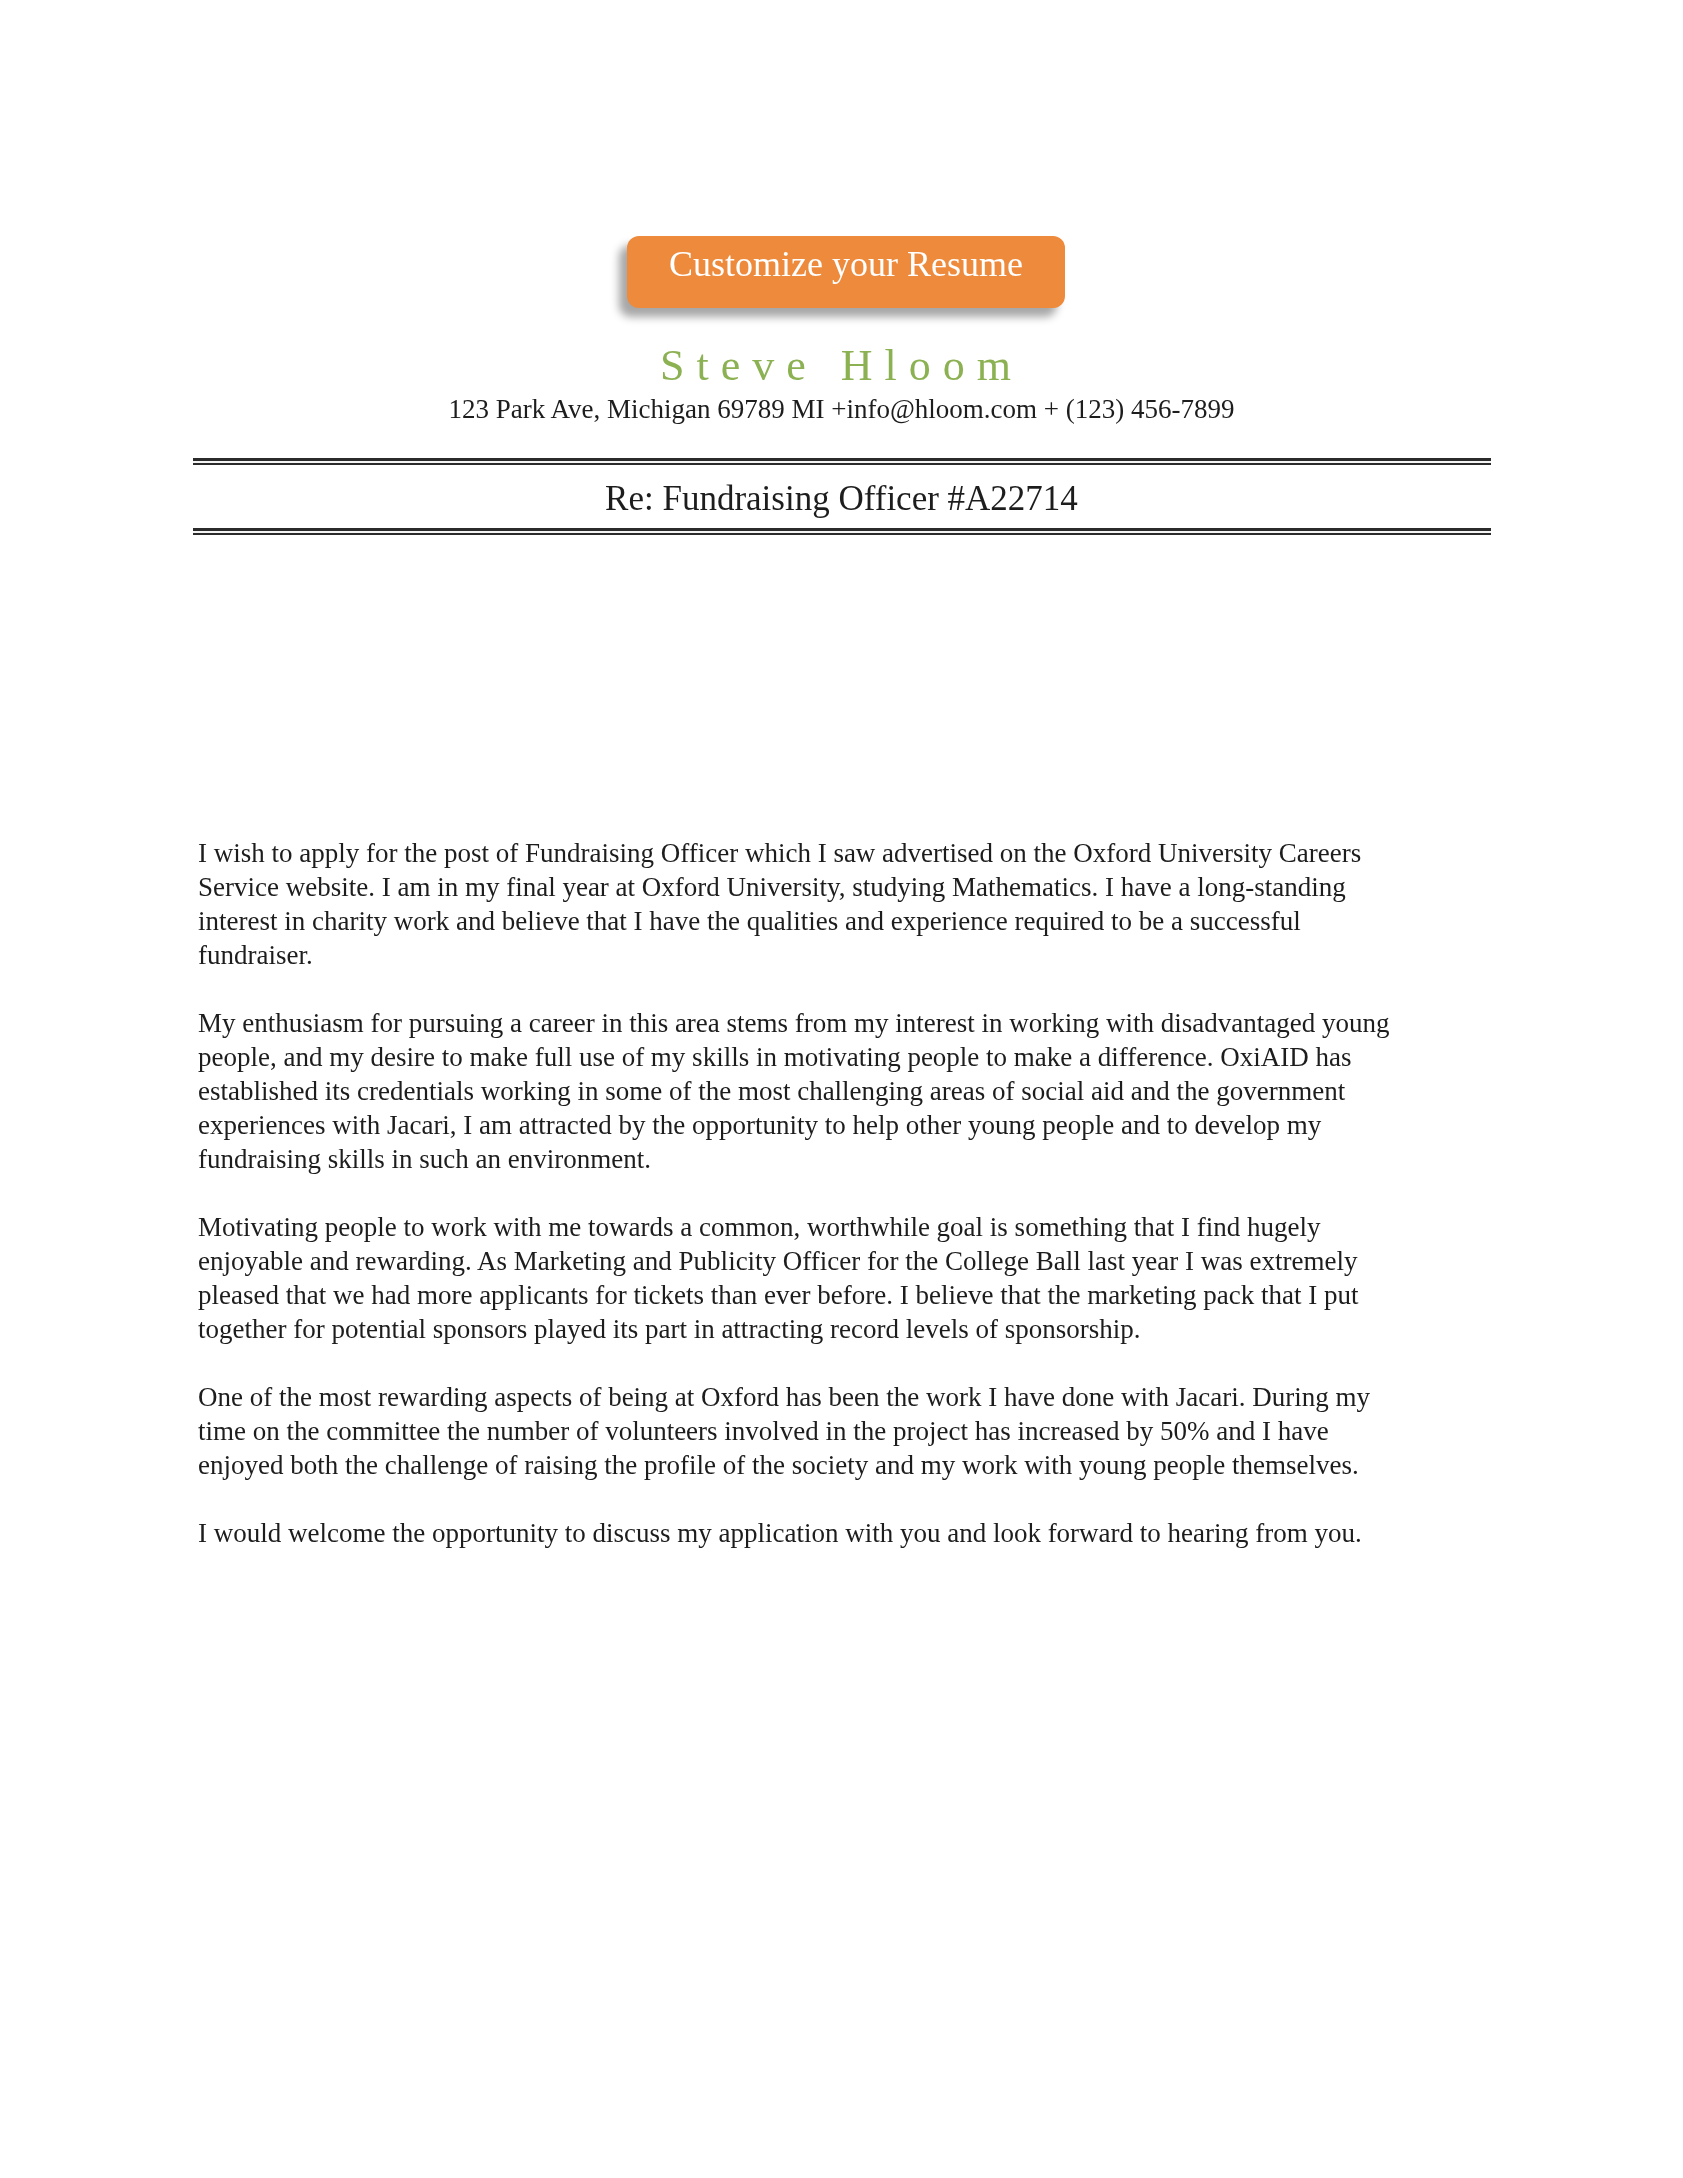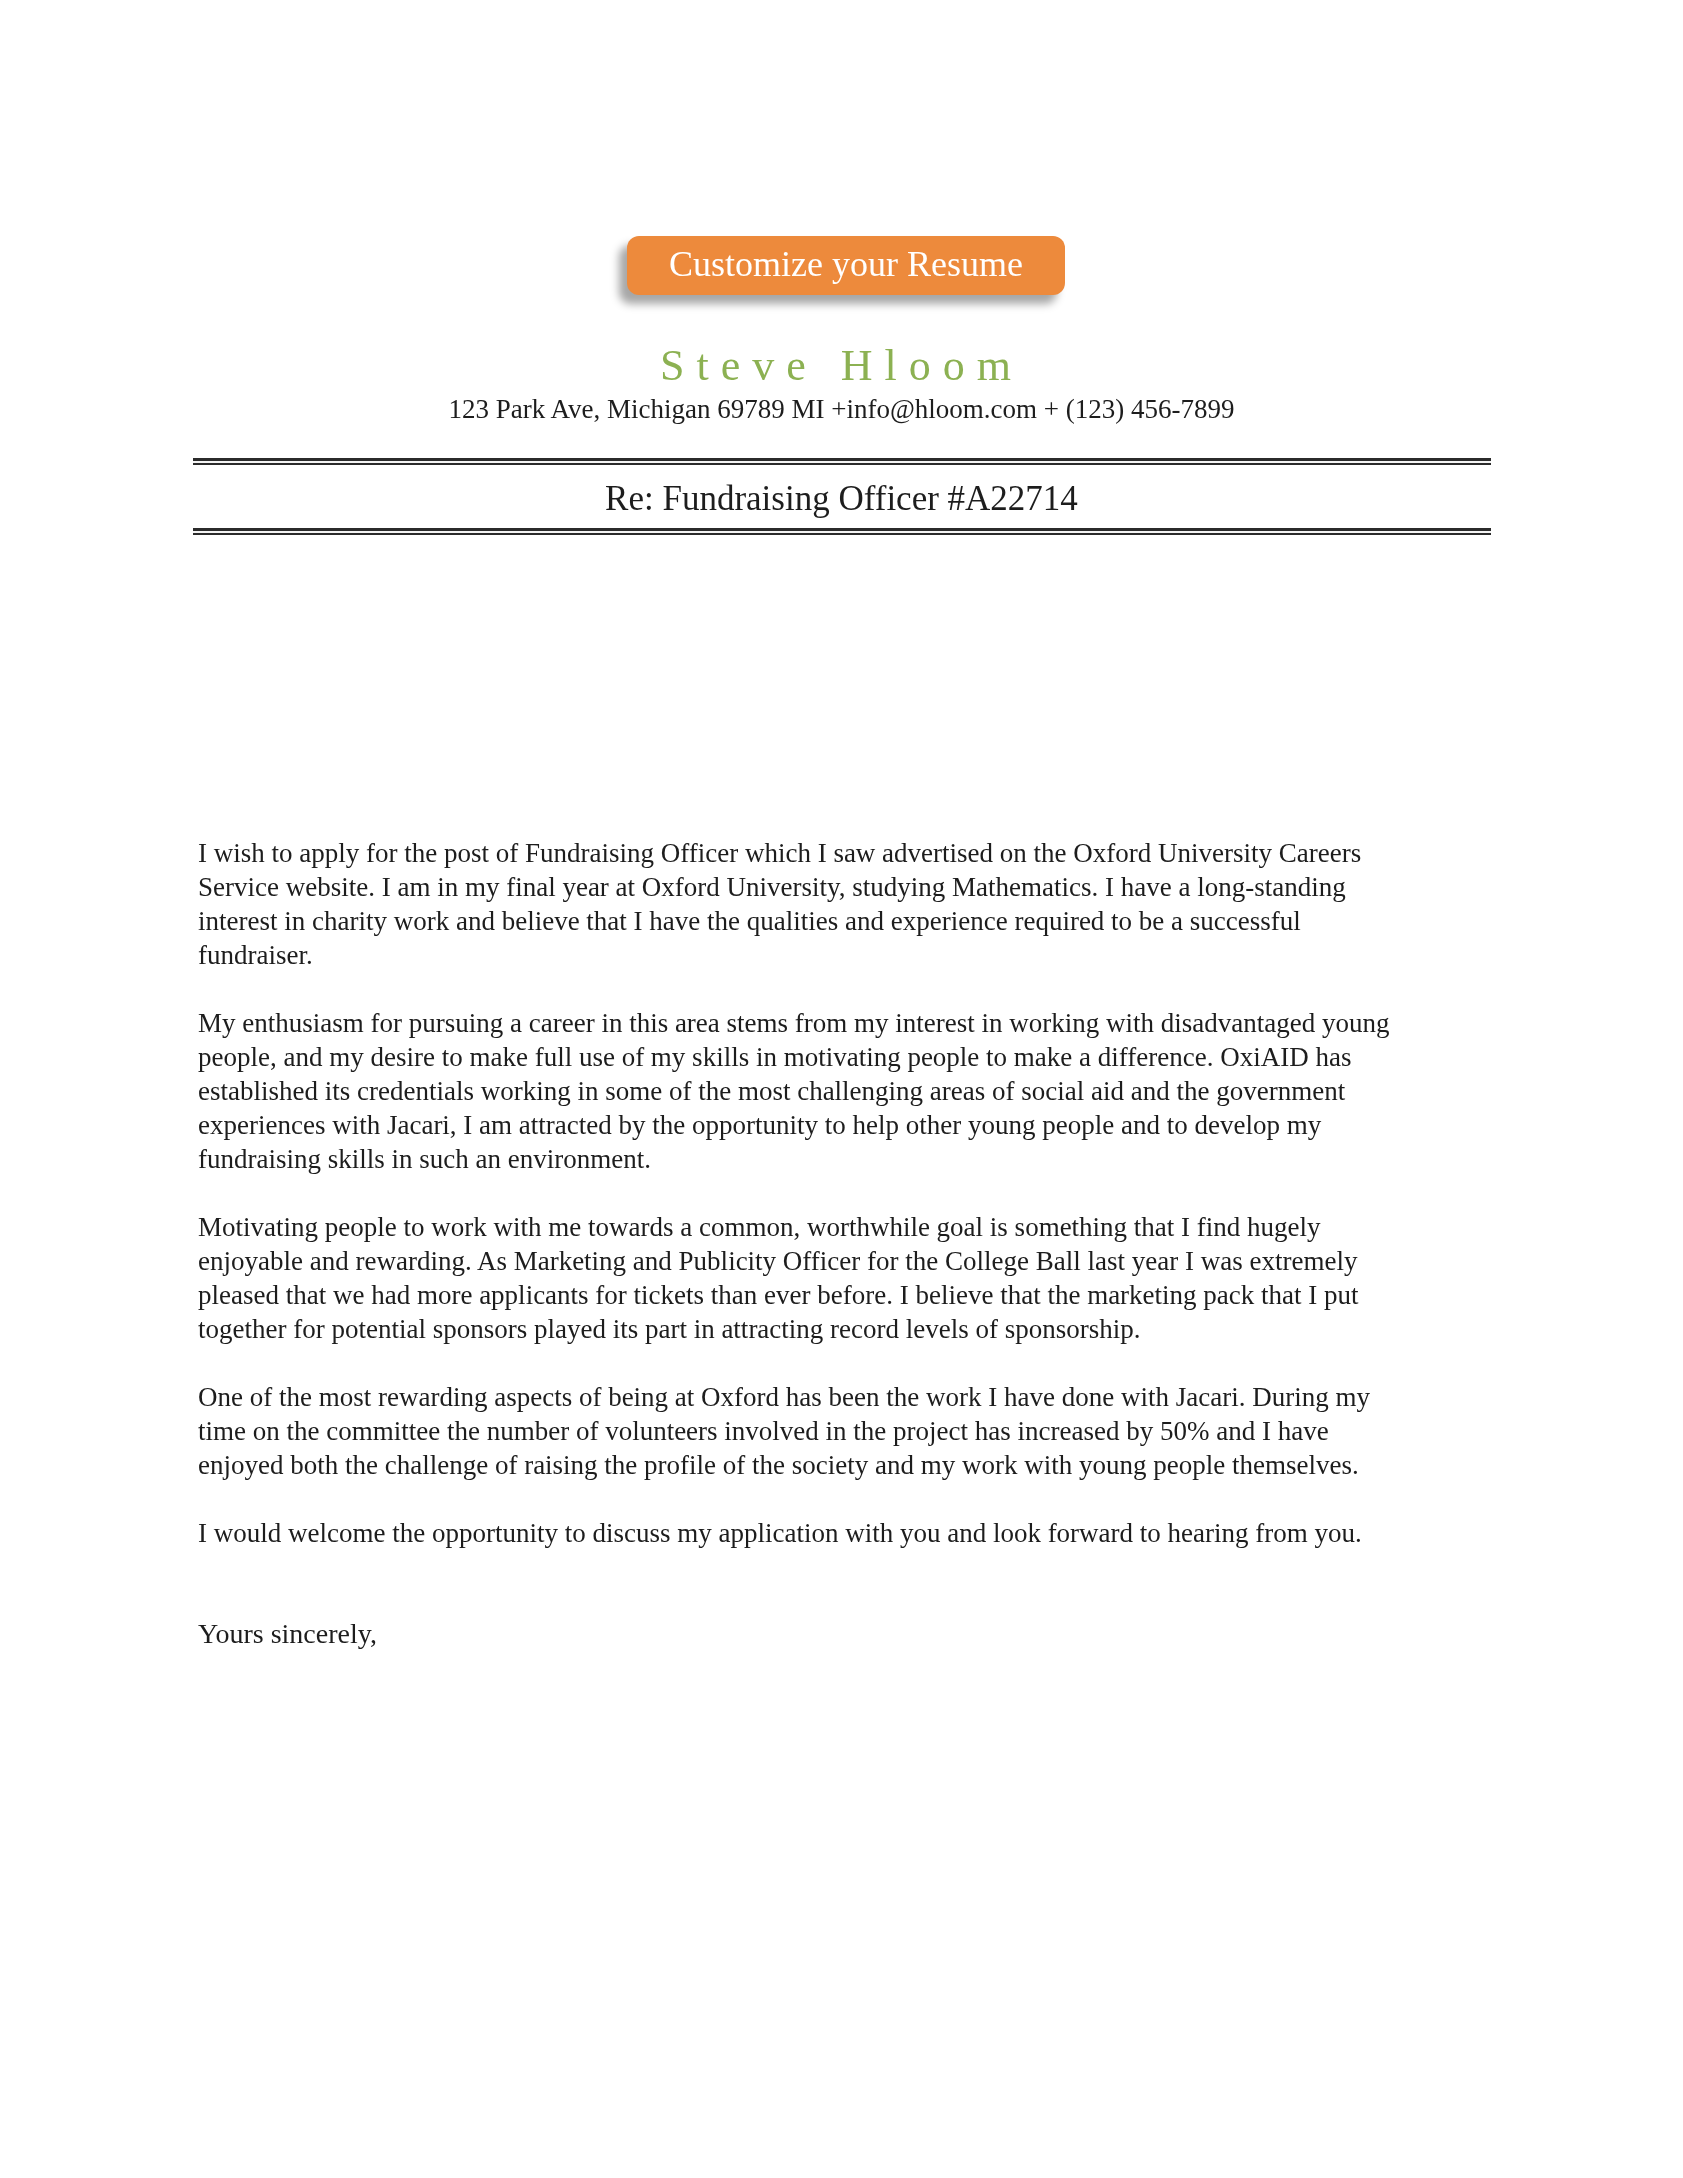--- a/index.html
+++ b/index.html
@@ -11,21 +11,21 @@
     overflow:hidden;
     font-family:"Liberation Serif", serif;
     color:#1d1d1d;
   }
   
   .cta-button{
     position:absolute;
     left:627px;
     top:236px;
     width:438px;
-    height:59px;
+    height:72px;
     background:#ED8A3C;
     border-radius:12px;
     color:#ffffff;
     font-size:36px;
     line-height:57px;
     text-align:center;
     box-shadow:-8px 9px 9px rgba(0,0,0,0.35);
     cursor:pointer;
     white-space:nowrap;
   }
@@ -132,18 +132,17 @@
     <div class="para">
         <div>One of the most rewarding aspects of being at Oxford has been the work I have done with Jacari. During my</div>
         <div>time on the committee the number of volunteers involved in the project has increased by 50% and I have</div>
         <div>enjoyed both the challenge of raising the profile of the society and my work with young people themselves.</div>
       </div>
     <div class="para">
         <div>I would welcome the opportunity to discuss my application with you and look forward to hearing from you.</div>
       </div>
 
     <div class="closing-block">
-      <div>Yours sincerely,</div>
     </div>
   </div>
 
 </div>
 
 
 </body></html>

